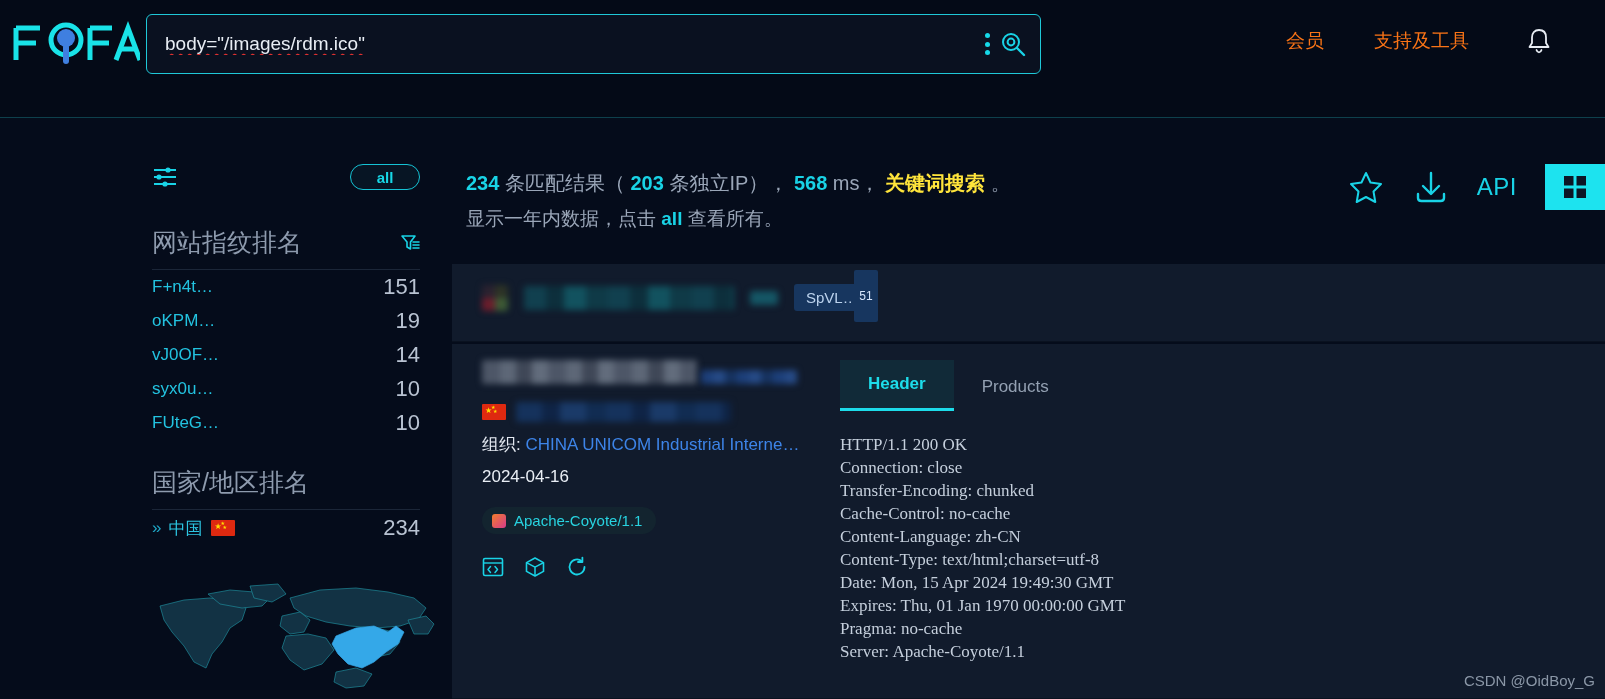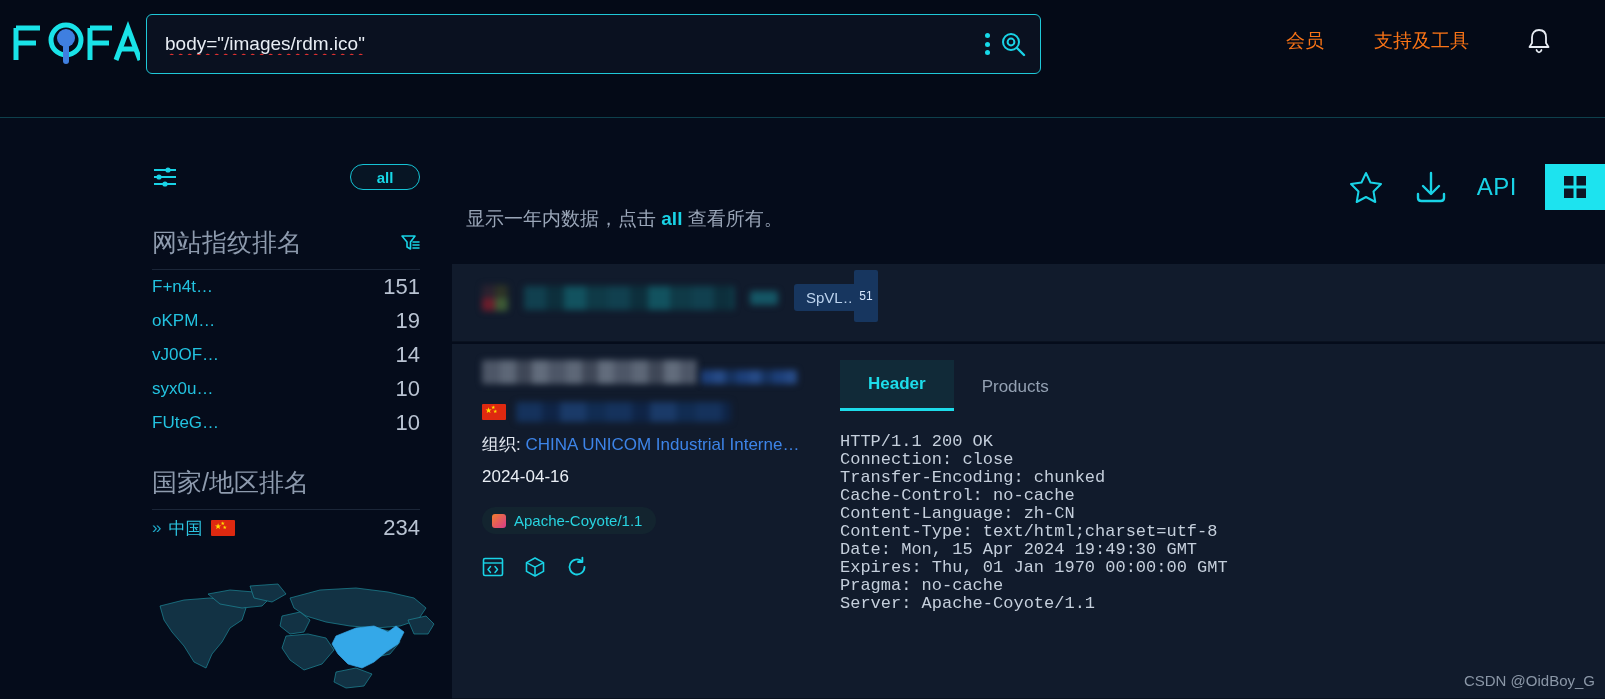--- a/index.html
+++ b/index.html
@@ -179,22 +179,22 @@
     padding: 14px 28px; font-size: 17px; cursor: pointer;
     color: #93a0b2;
   }
   .tab.active {
     color: #1ddcea; font-weight: bold;
     background: #112a38;
     border-bottom: 3px solid #1ddcea;
   }
   .headers {
     margin-top: 22px;
-    color: #c5cfdc; font-size: 17px; line-height: 18px;
-    white-space: pre; font-family: Liberation Mono, monospace;
+    color: #c5cfdc; font-size: 17px; line-height: 23px;
+    white-space: pre; font-family: Liberation Serif, serif;
   }
 
   .watermark {
     position: absolute; right: 10px; bottom: 10px;
     color: #8b97a7; font-size: 15px; margin-left: 24px;
   }
 </style>
 </head>
 <body>
 
@@ -321,20 +321,30 @@
           <path d="M206 56 L226 52 L244 56 L250 66 L240 78 L222 82 L208 72 Z"></path>
           <path d="M258 44 L276 40 L284 48 L278 58 L264 58 Z"></path>
           <path d="M186 96 L206 92 L222 98 L214 110 L196 112 L184 106 Z"></path>
         </g>
         <path d="M186 60 L206 52 L224 50 L238 56 L246 50 L254 56 L248 68 L236 76 L224 86 L212 92 L198 88 L188 78 L182 68 Z" fill="#34a8e8" stroke="#34a8e8" stroke-width="0.7"></path>
       </svg>
     </div>
   </div>
 
   <div class="results-head">
+    <div class="summary-line1">
+      <span class="n-cyan">234</span>
+      <span>条匹配结果（</span>
+      <span class="n-cyan">203</span>
+      <span>条独立IP），</span>
+      <span class="n-cyan">568</span>
+      <span>ms，</span>
+      <span class="kw-yellow">关键词搜索</span>
+      <span>。</span>
+    </div>
     <div class="summary-line2">
       <span>显示一年内数据，点击 </span><span class="all-link">all</span><span> 查看所有。</span>
     </div>
 
     <div class="head-actions">
       <svg class="act-icon" width="38" height="38" viewBox="0 0 38 38" fill="none">
         <path d="M19 5 L23.5 14.5 L34 16 L26.5 23.5 L28.3 34 L19 29 L9.7 34 L11.5 23.5 L4 16 L14.5 14.5 Z" stroke="#19d3e6" stroke-width="2" stroke-linejoin="round"></path>
       </svg>
       <svg class="act-icon" width="36" height="38" viewBox="0 0 36 38" fill="none">
         <path d="M18 5 V25" stroke="#19d3e6" stroke-width="2.4" stroke-linecap="round"></path>

